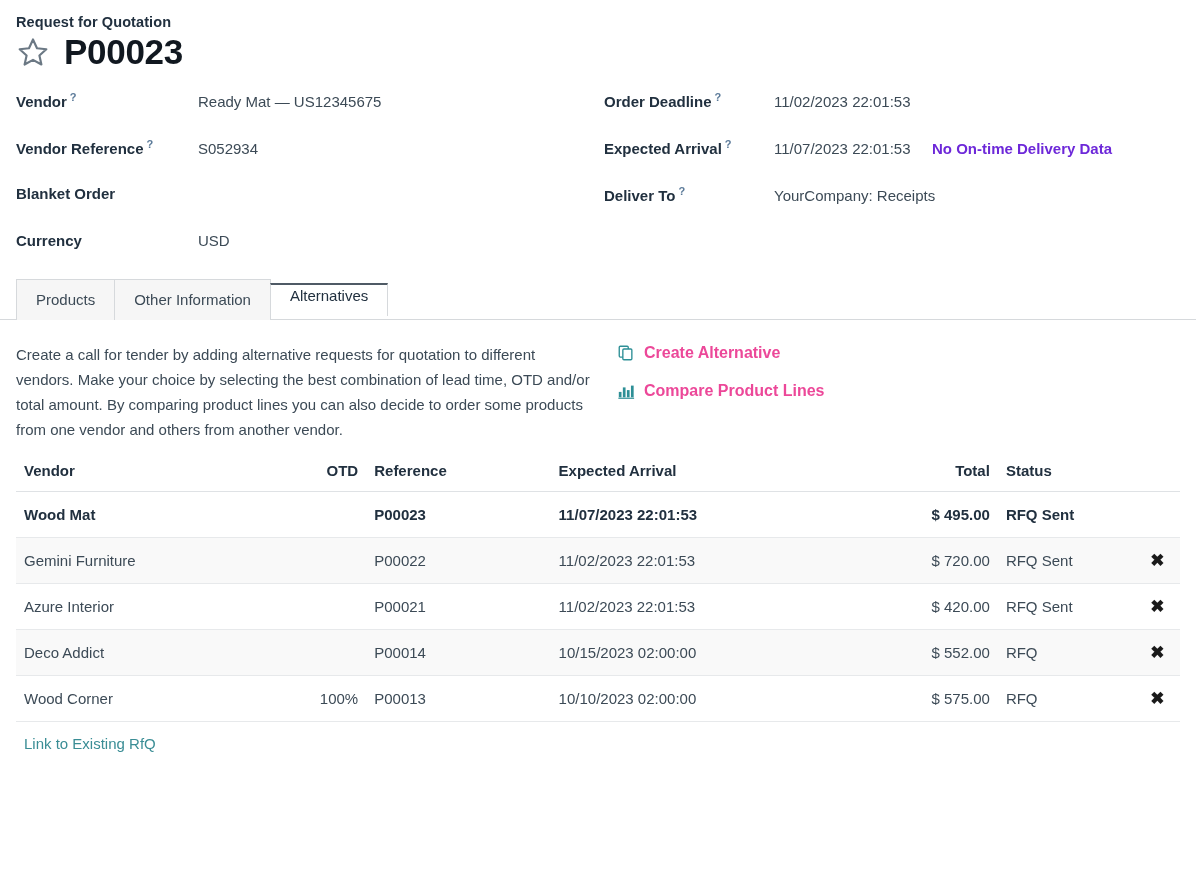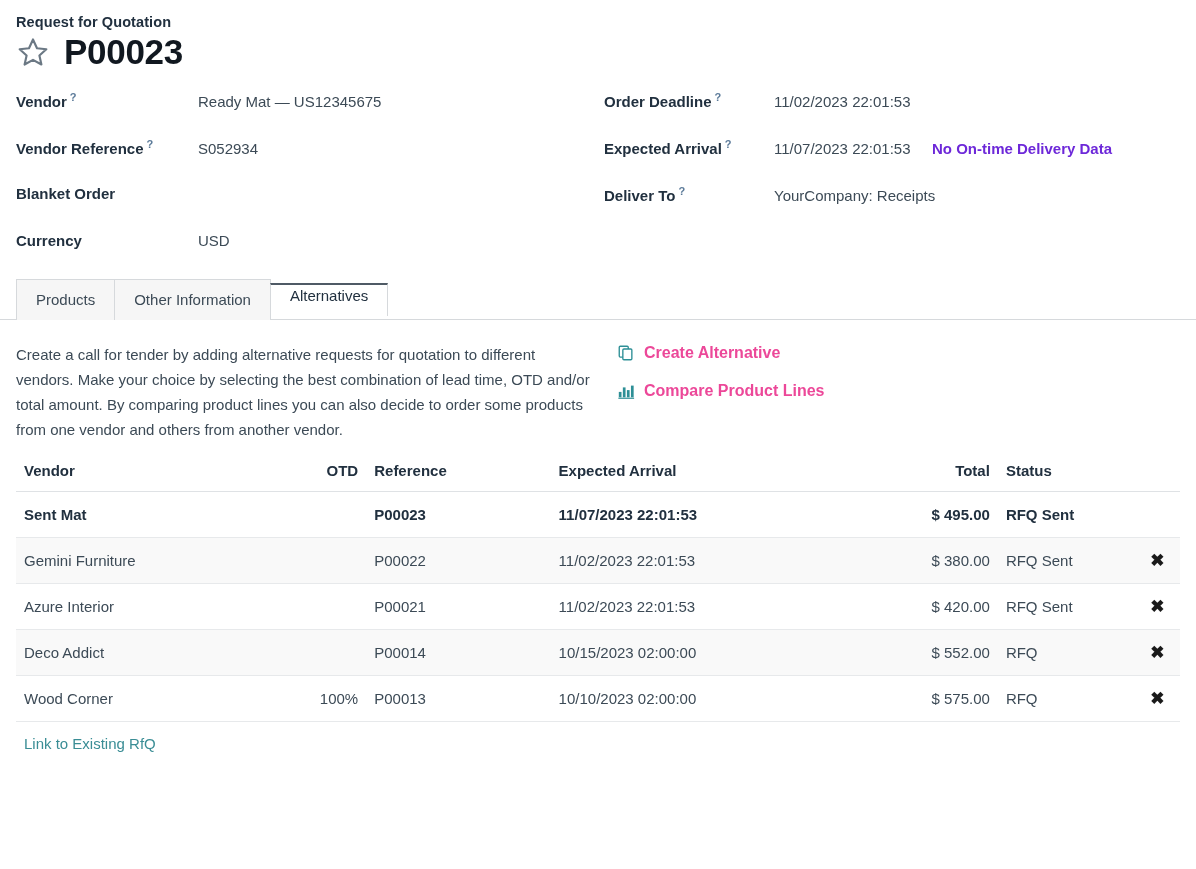--- a/index.html
+++ b/index.html
@@ -342,35 +342,35 @@
         <th class="c-ref">Reference</th>
         <th class="c-arrival">Expected Arrival</th>
         <th class="c-total">Total</th>
         <th class="c-status">Status</th>
         <th class="c-del"></th>
       </tr>
     </thead>
     <tbody>
 
       <tr class="current">
-        <td class="c-vendor">Sent Mat</td>
+        <td class="c-vendor">Wood Mat</td>
         <td class="c-otd"></td>
         <td class="c-ref">P00023</td>
         <td class="c-arrival">11/07/2023 22:01:53</td>
         <td class="c-total">$ 495.00</td>
         <td class="c-status">RFQ Sent</td>
         <td class="c-del"></td>
       </tr>
 
       <tr class="shade">
         <td class="c-vendor">Gemini Furniture</td>
         <td class="c-otd"></td>
         <td class="c-ref">P00022</td>
         <td class="c-arrival">11/02/2023 22:01:53</td>
-        <td class="c-total">$ 380.00</td>
+        <td class="c-total">$ 720.00</td>
         <td class="c-status">RFQ Sent</td>
         <td class="c-del"><span class="del-x">✖</span></td>
       </tr>
 
       <tr>
         <td class="c-vendor">Azure Interior</td>
         <td class="c-otd"></td>
         <td class="c-ref">P00021</td>
         <td class="c-arrival">11/02/2023 22:01:53</td>
         <td class="c-total">$ 420.00</td>

